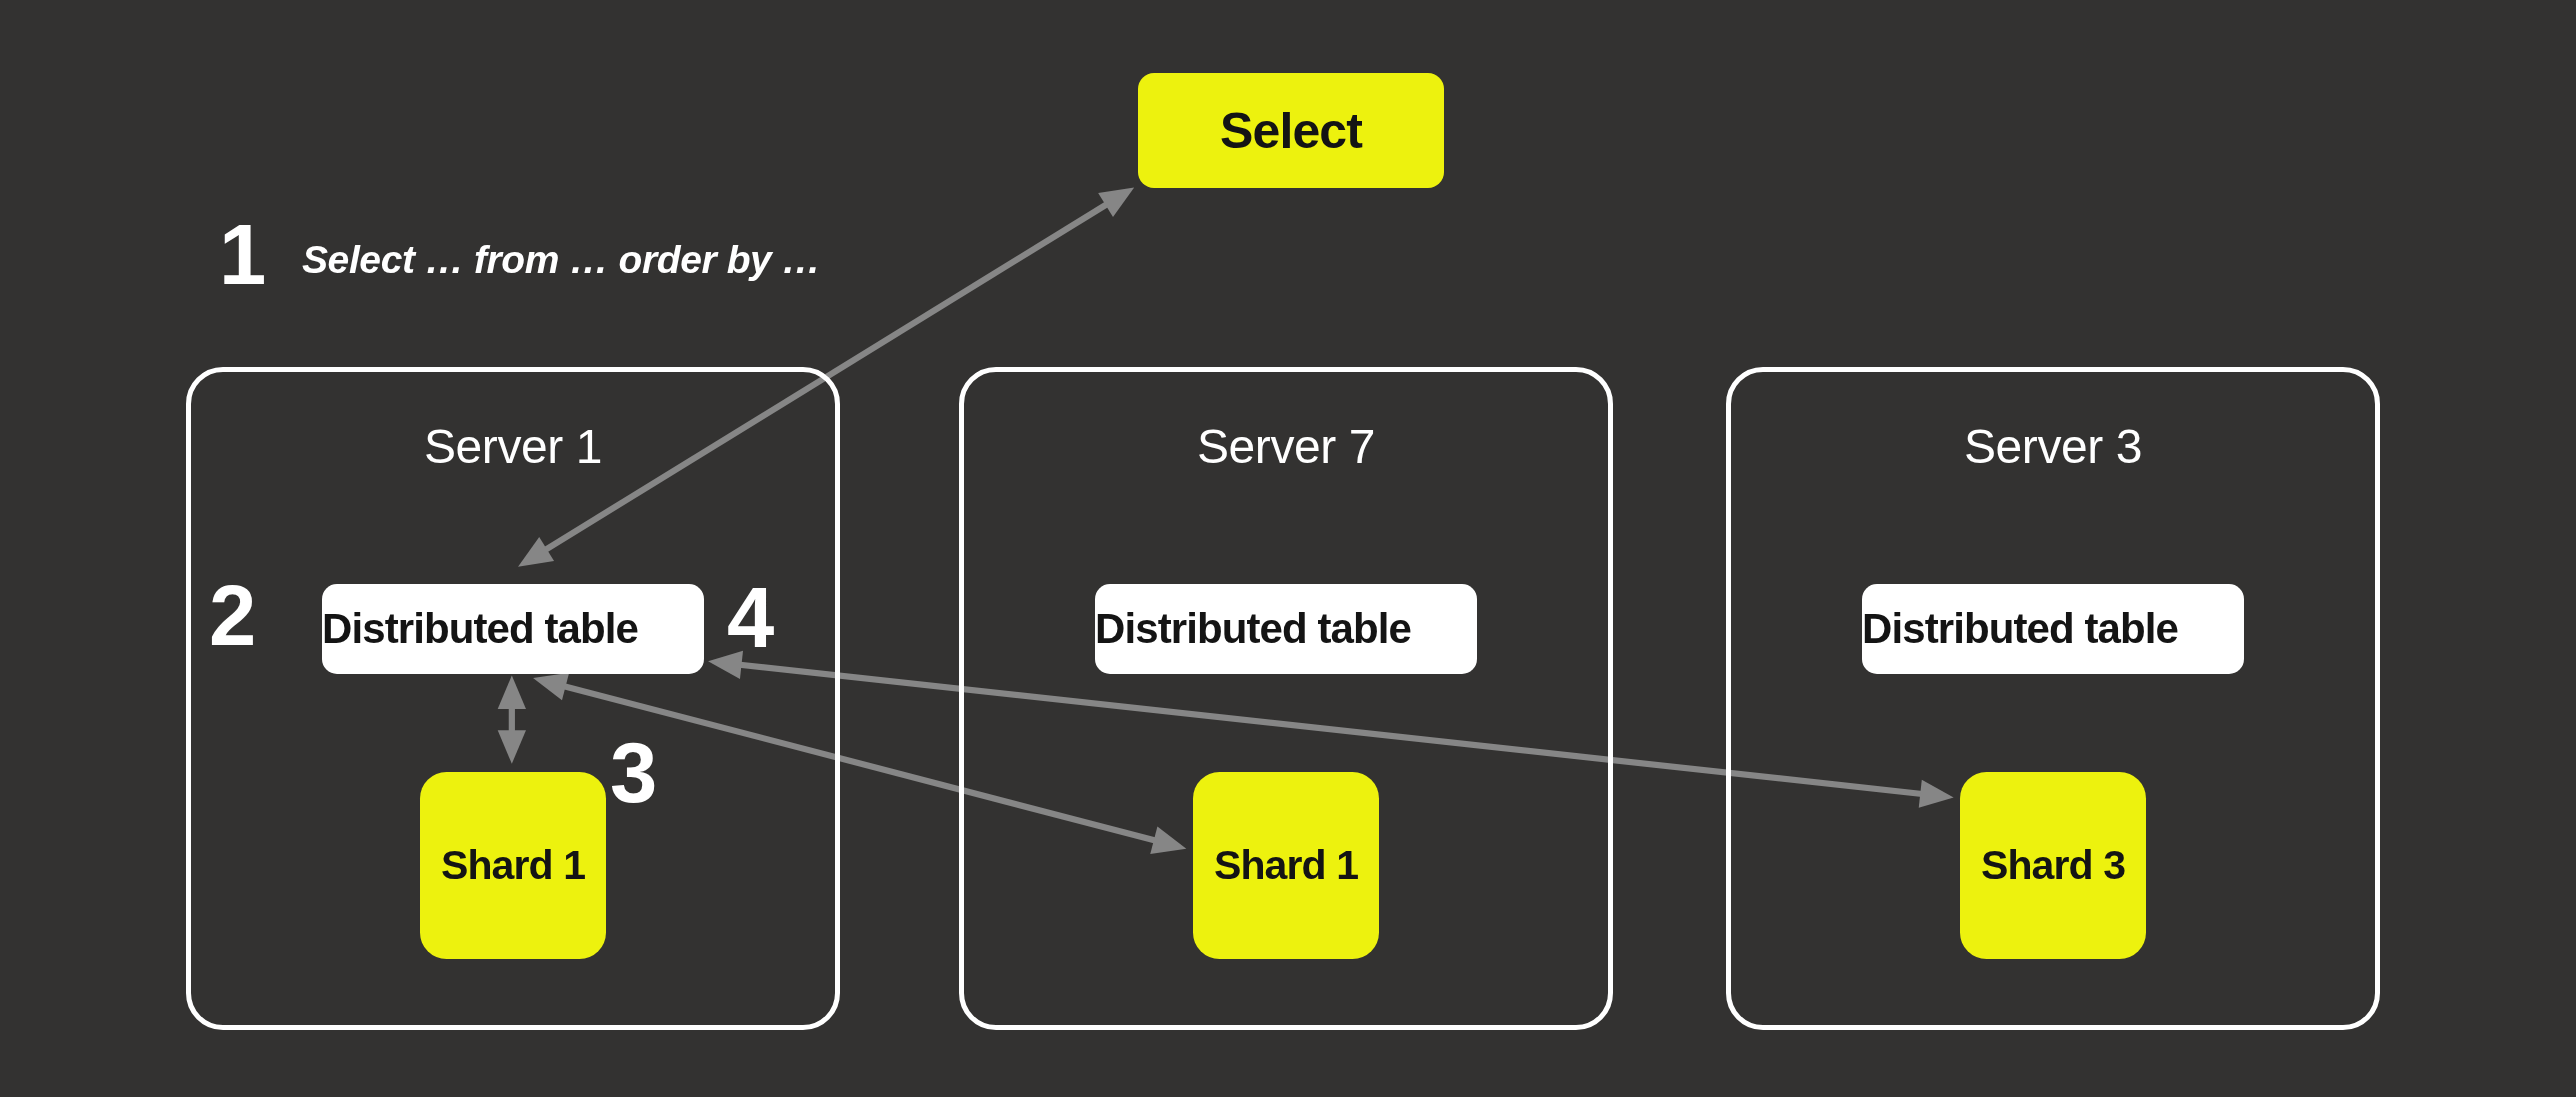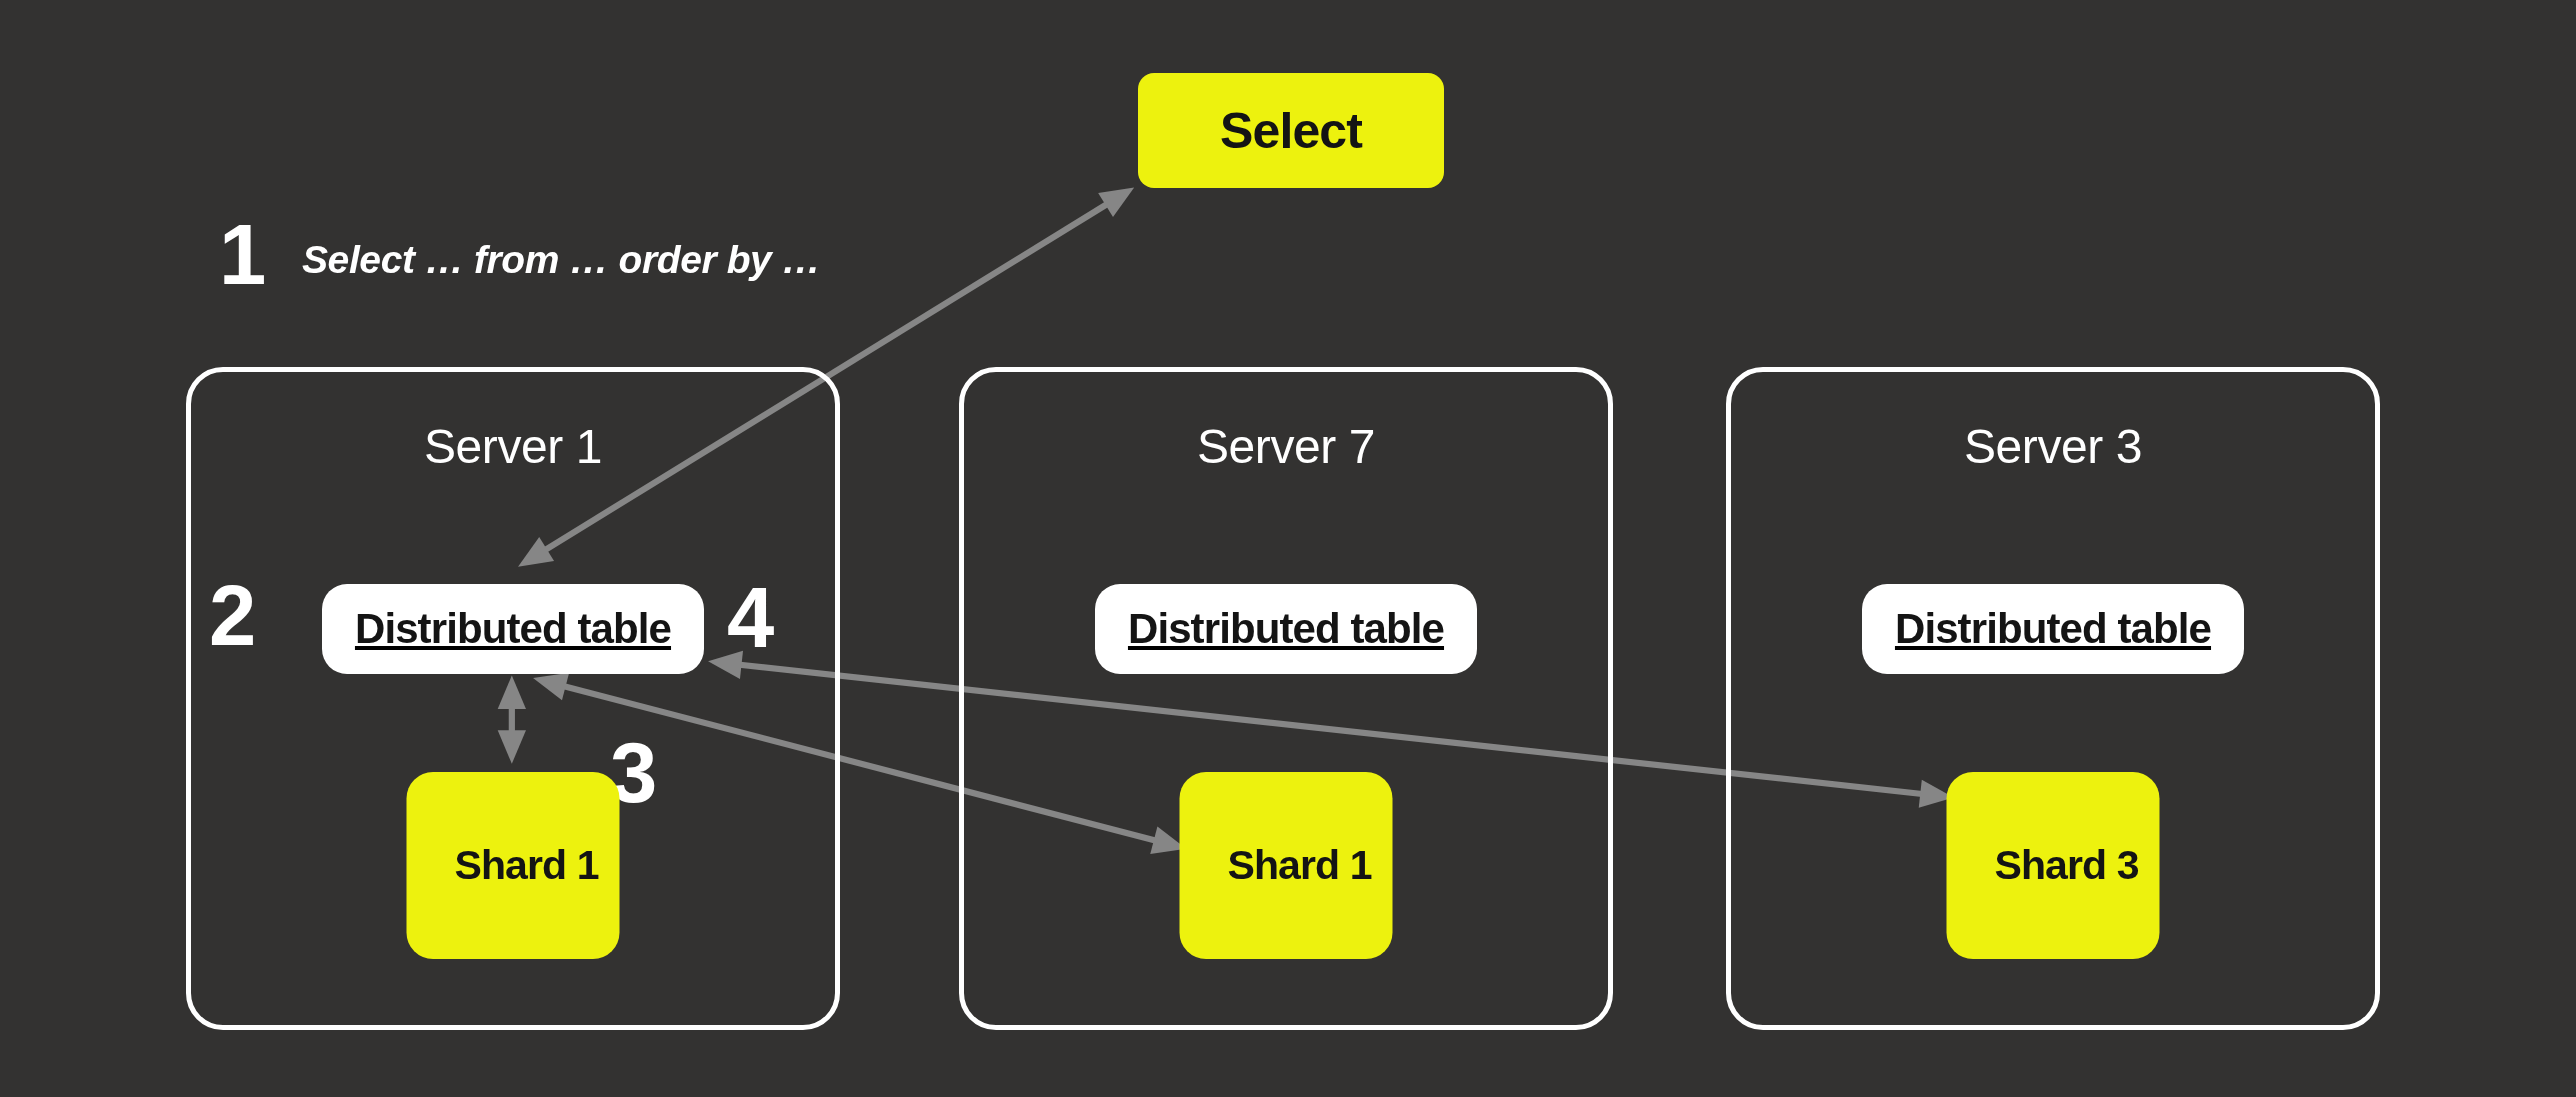--- a/index.html
+++ b/index.html
@@ -52,30 +52,30 @@
   }
   #server-0{left:186px;}
   #server-1{left:959px;}
   #server-2{left:1726px;}
   .server-title{
     position:absolute;top:49px;left:0;width:100%;text-align:center;
     font-size:48px;font-weight:500;color:var(--white);letter-spacing:-0.4px;line-height:1.1;
   }
   .dtable{
     position:absolute;top:212px;left:50%;transform:translateX(-50%);
-    width:382px;height:90px;background:var(--white);border-radius:25px;
-    display:flex;align-items:center;justify-content:center;text-decoration:underline;
+    width:382px;height:90px;background:var(--white);border-radius:15px;
+    display:flex;align-items:center;
   }
   .dtable-label{
     font-size:42px;font-weight:700;color:var(--dark);letter-spacing:-0.9px;line-height:1;white-space:nowrap;
   }
   .shard{
     position:absolute;top:400px;left:50%;transform:translateX(-50%);
     width:186px;height:187px;background:var(--yellow);border-radius:26.5px;
-    display:flex;align-items:center;justify-content:center;padding-left:27px;
+    display:flex;align-items:center;justify-content:center;
   }
   .shard-label{
     font-size:41px;font-weight:700;color:var(--dark);letter-spacing:-0.9px;line-height:1;white-space:nowrap;
   }
 </style>
 </head>
 <body>
 
 <div id="canvas">
 

